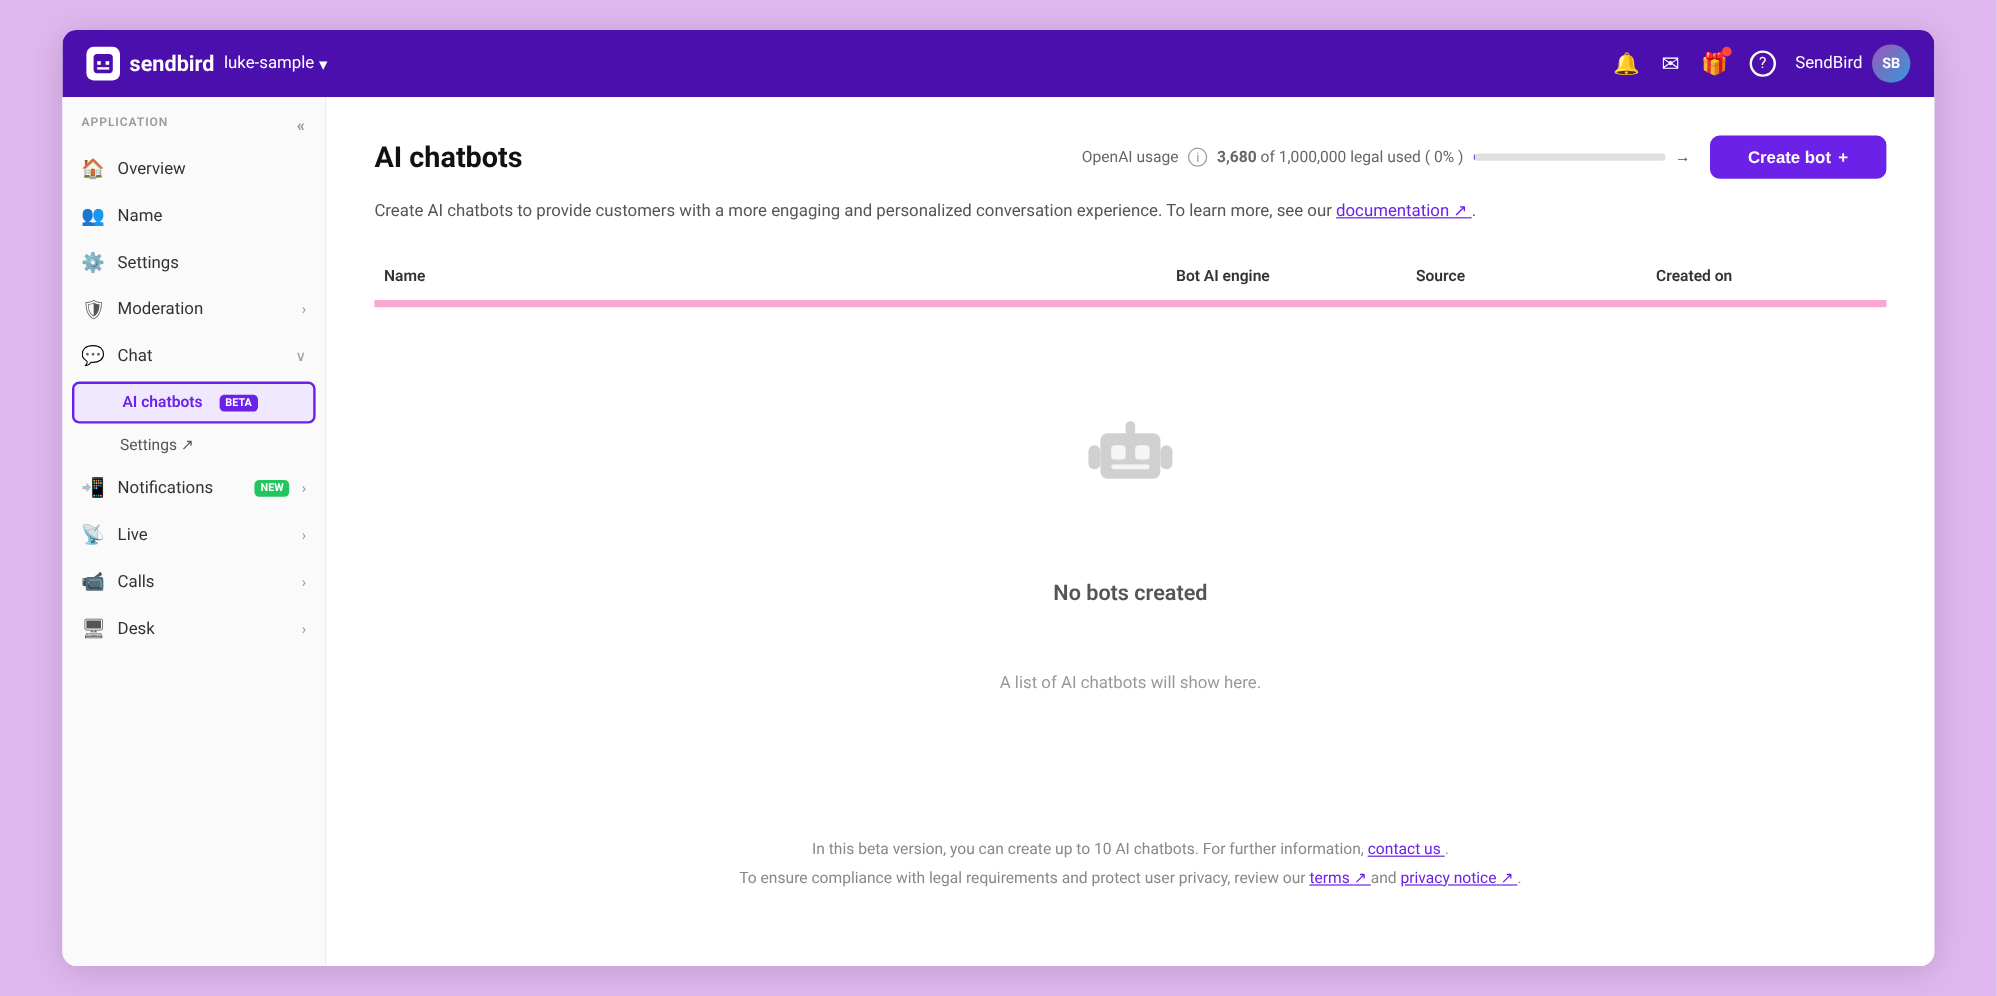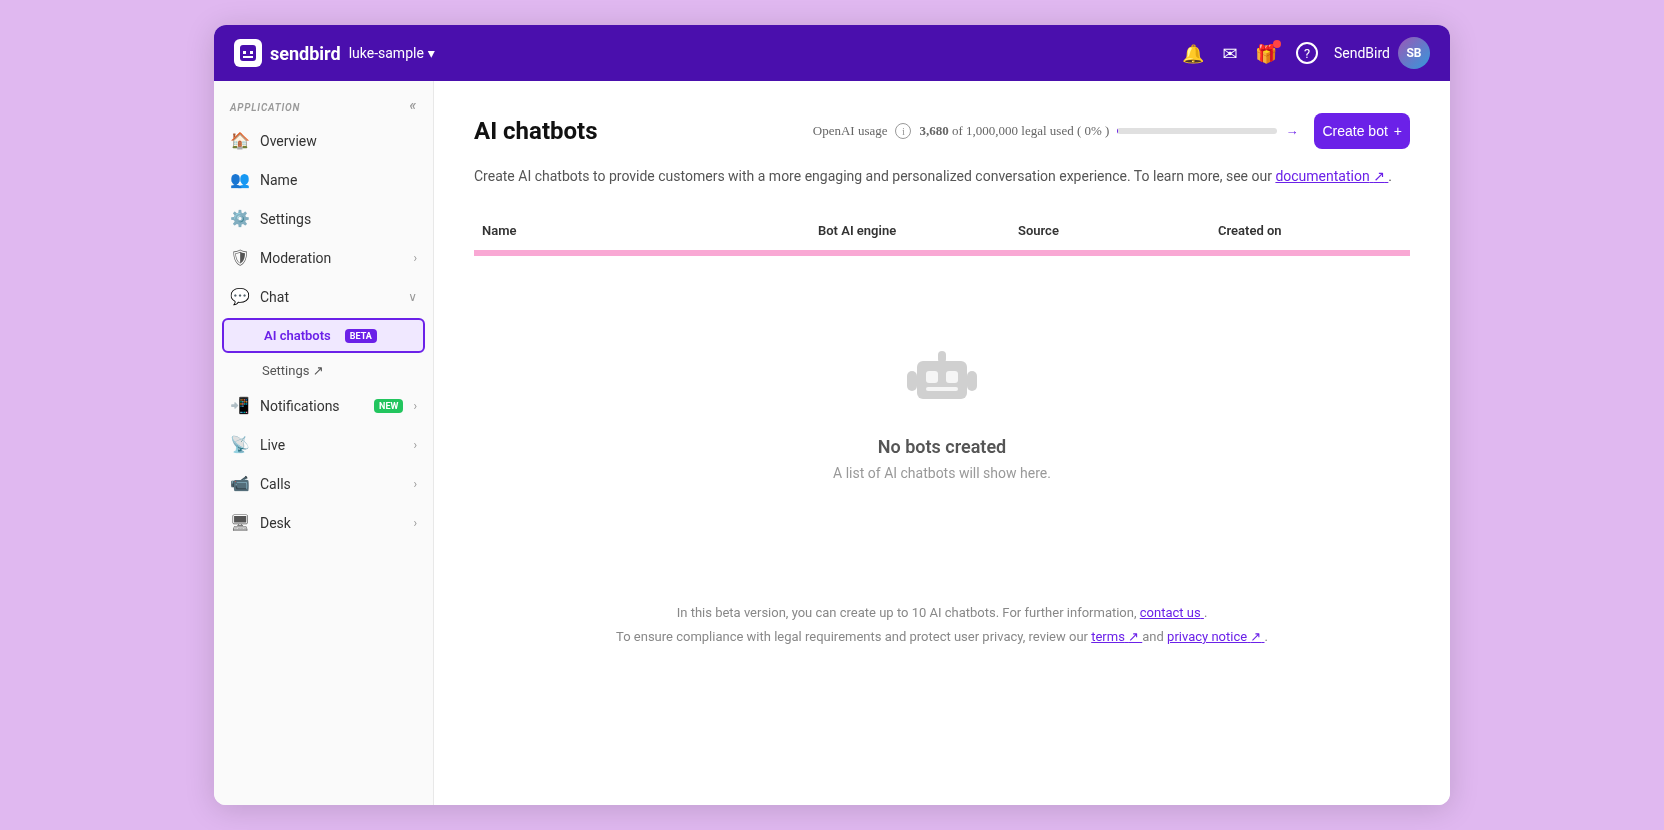--- a/index.html
+++ b/index.html
@@ -6,21 +6,21 @@
     body {
       background: #e0b8f0;
       font-family: -apple-system, BlinkMacSystemFont, 'Segoe UI', Roboto, sans-serif;
       display: flex;
       justify-content: center;
       align-items: center;
       min-height: 100vh;
       padding: 20px;
     }
     .window {
-      width: 1236px;
+      width: 1560px;
       min-height: 780px;
       background: white;
       border-radius: 12px;
       overflow: hidden;
       box-shadow: 0 4px 30px rgba(0,0,0,0.15);
       display: flex;
       flex-direction: column;
     }
     
     .header {
@@ -112,23 +112,22 @@
       padding: 16px 0;
     }
     .sidebar-section-label {
       font-size: 10px;
       font-weight: 600;
       color: #999;
       text-transform: uppercase;
       letter-spacing: 0.8px;
       padding: 0 16px 8px;
       display: flex;
-      align-items: flex-end;
+      align-items: flex-start;
       justify-content: space-between;
-      font-style: italic;
     }
     .collapse-btn {
       cursor: pointer;
       color: #999;
       font-size: 14px;
     }
     .nav-item {
       display: flex;
       align-items: center;
       gap: 10px;
@@ -199,25 +198,24 @@
       font-weight: 700;
       color: #111;
     }
     .header-right {
       display: flex;
       align-items: center;
       gap: 16px;
     }
     .openai-usage {
       display: flex;
-      align-items: center;
+      align-items: flex-end;
       gap: 8px;
       font-size: 13px;
       color: #666;
-      font-family: Liberation Serif, serif;
     }
     .usage-bar-container {
       display: flex;
       align-items: center;
       gap: 8px;
     }
     .usage-bar {
       width: 160px;
       height: 6px;
       background: #e0e0e0;
@@ -226,24 +224,24 @@
     }
     .usage-bar-fill {
       height: 100%;
       background: #6b21e8;
       width: 0.4%;
     }
     .create-bot-btn {
       background: #6b21e8;
       color: white;
       border: none;
-      padding: 10px 8px;
+      padding: 10px 32px;
       border-radius: 8px;
       font-size: 14px;
-      font-weight: 400;
+      font-weight: 700;
       cursor: pointer;
       display: flex;
       align-items: center;
       gap: 6px;
     }
     .description {
       font-size: 14px;
       color: #555;
       margin-bottom: 24px;
       line-height: 1.6;
@@ -264,20 +262,21 @@
     }
     .table-header span { padding: 0 8px; }
     
     .empty-state {
       display: flex;
       flex-direction: column;
       align-items: center;
       justify-content: center;
       padding: 80px 0;
       color: #aaa;
+      gap: 48px;
     }
     .robot-icon {
       width: 80px;
       height: 80px;
       margin-bottom: 20px;
     }
     .empty-title {
       font-size: 18px;
       font-weight: 600;
       color: #555;

